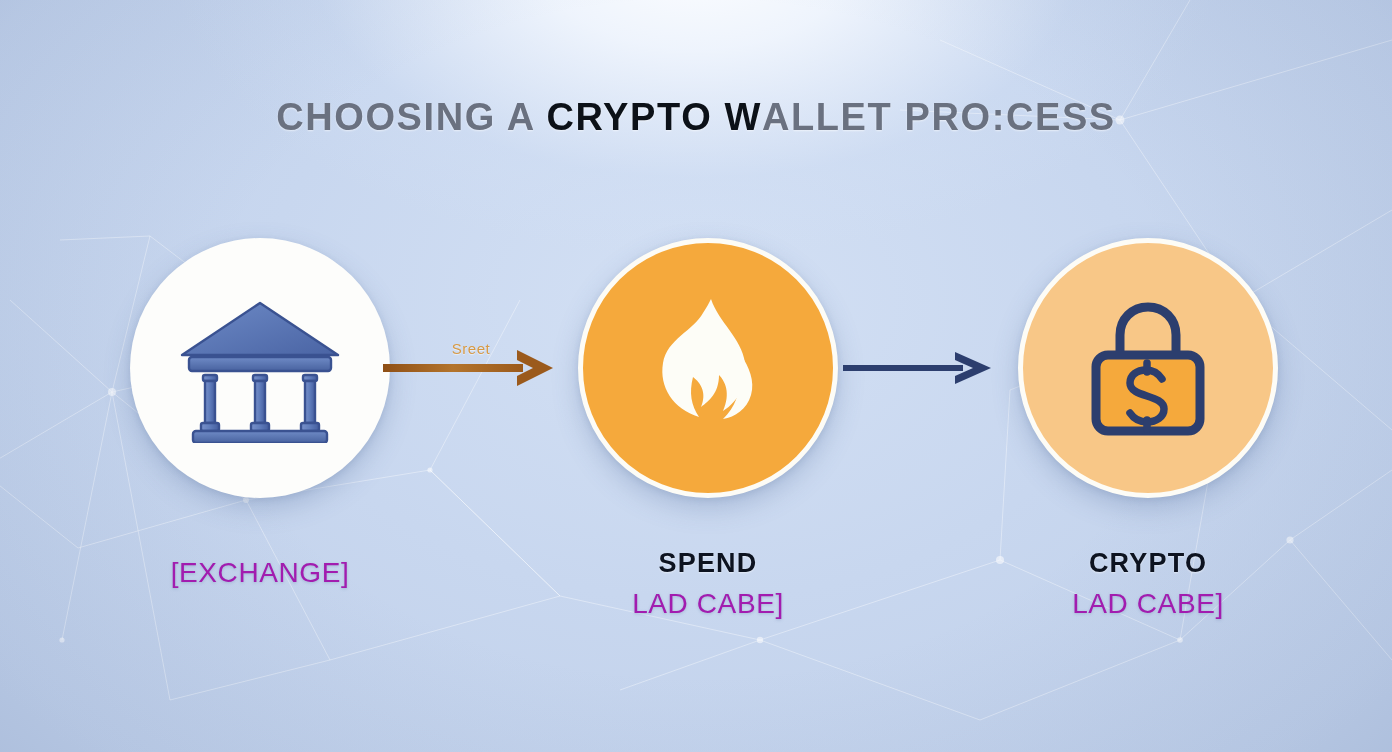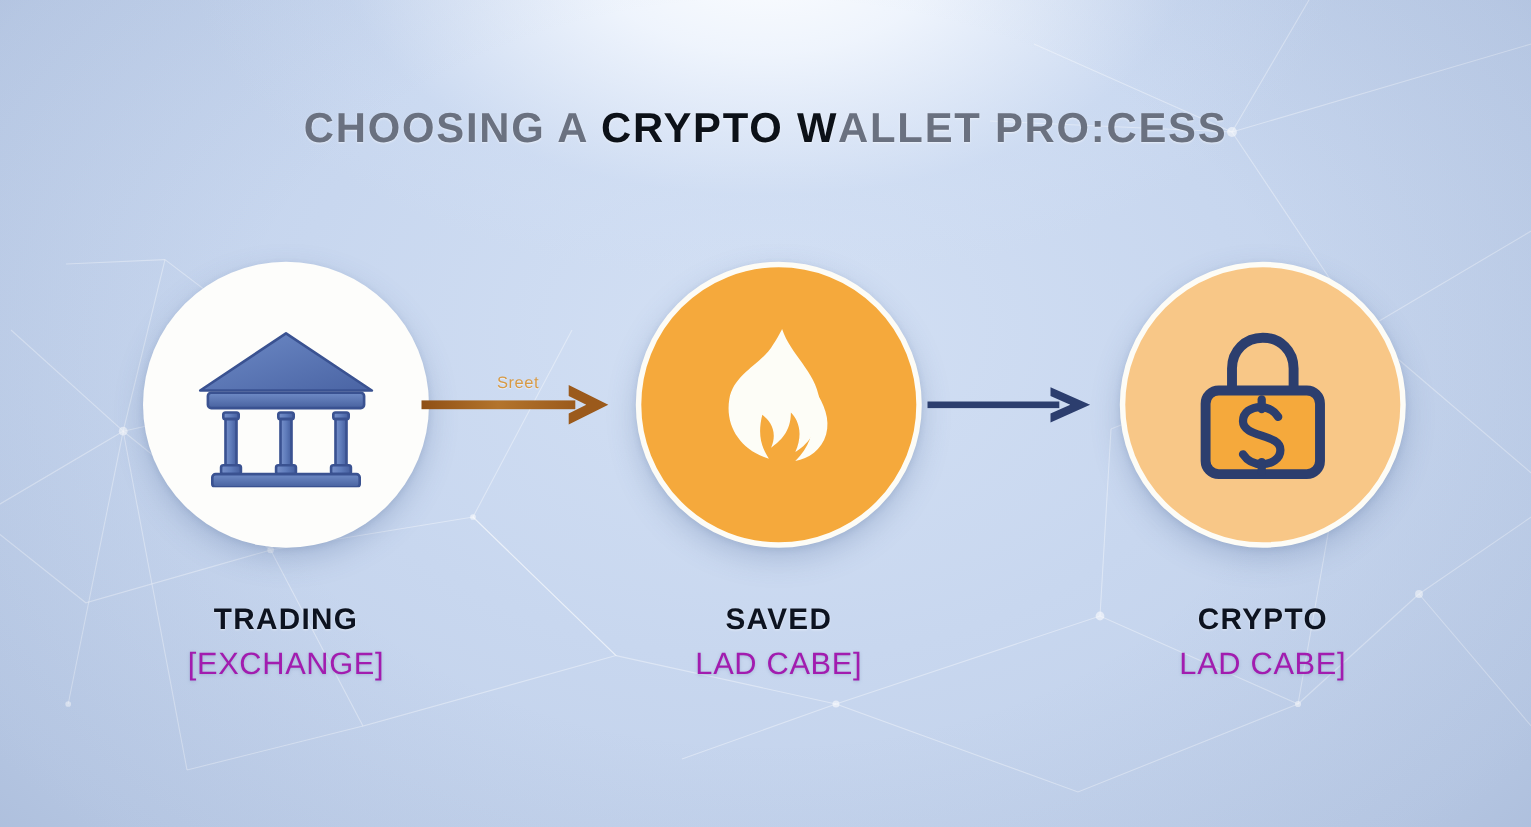--- a/index.html
+++ b/index.html
@@ -227,26 +227,25 @@
     <path d="M134 10 L170 28 L134 46 L134 36 L150 28 L134 20 Z" fill="#9b5a1c"></path>
   </svg>
   <div class="arrow-label">Sreet</div>
 
   <svg class="arrow arrow-2" viewBox="0 0 152 56">
     <rect x="0" y="25" width="120" height="6" fill="#2c3e6e"></rect>
     <path d="M112 12 L148 28 L112 44 L112 36 L130 28 L112 20 Z" fill="#2c3e6e"></path>
   </svg>
 
   <div class="caption cap-1">
-    <div class="cap-title">TRADING</div>
     <div class="cap-sub">[EXCHANGE]</div>
   </div>
 
   <div class="caption cap-2">
-    <div class="cap-title">SAVED</div>
+    <div class="cap-title">SPEND</div>
     <div class="cap-sub">LAD CABE]</div>
   </div>
 
   <div class="caption cap-3">
     <div class="cap-title">CRYPTO</div>
     <div class="cap-sub">LAD CABE]</div>
   </div>
 
 </div>
 

